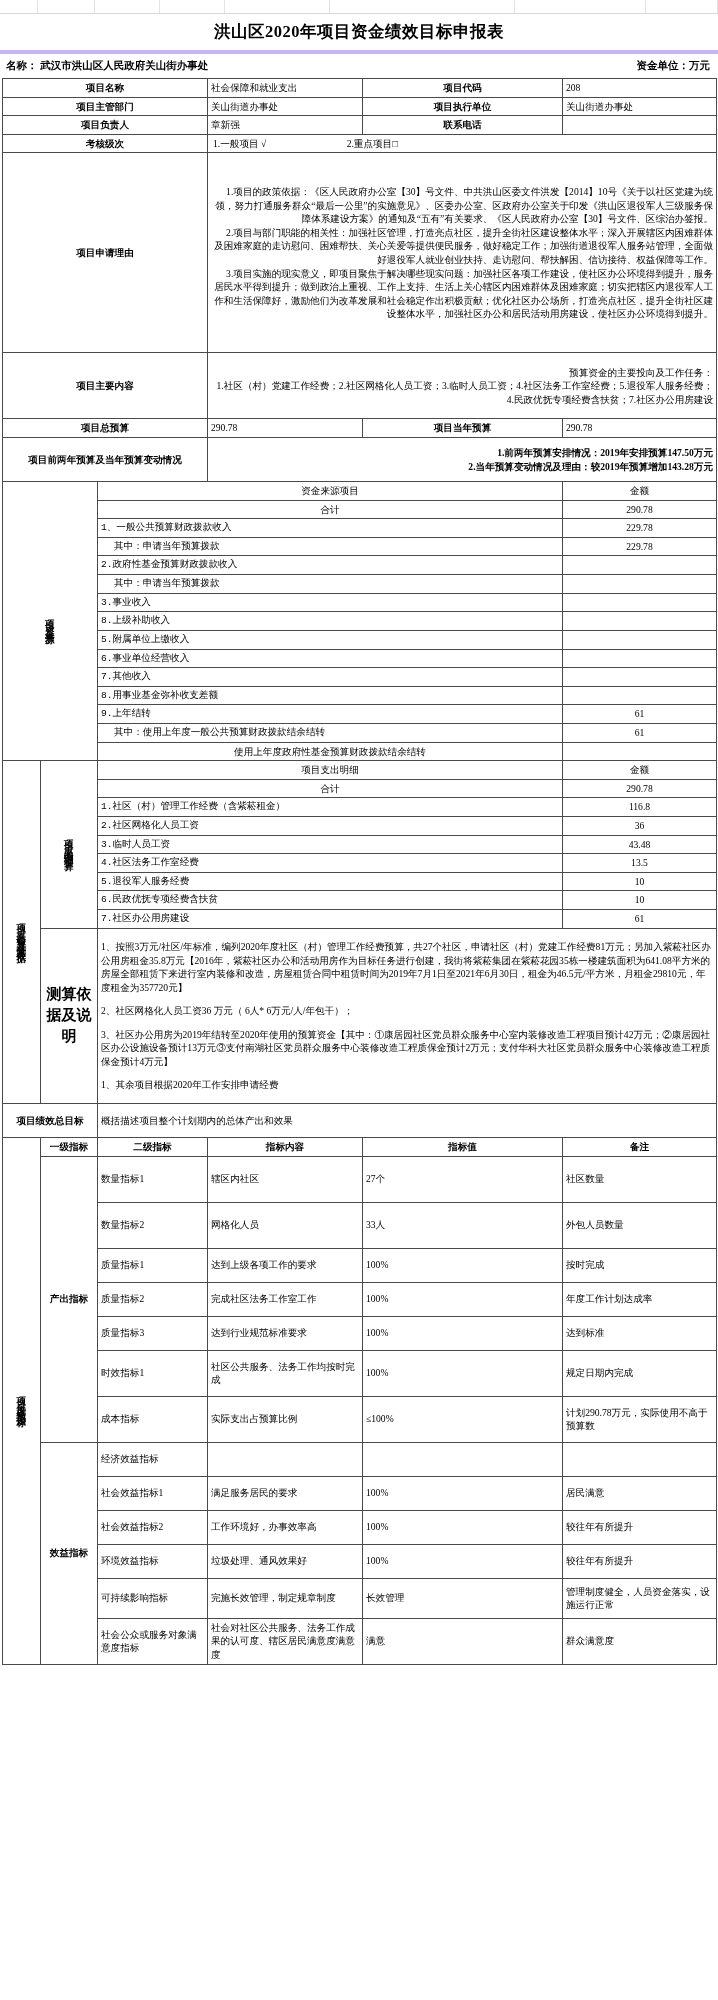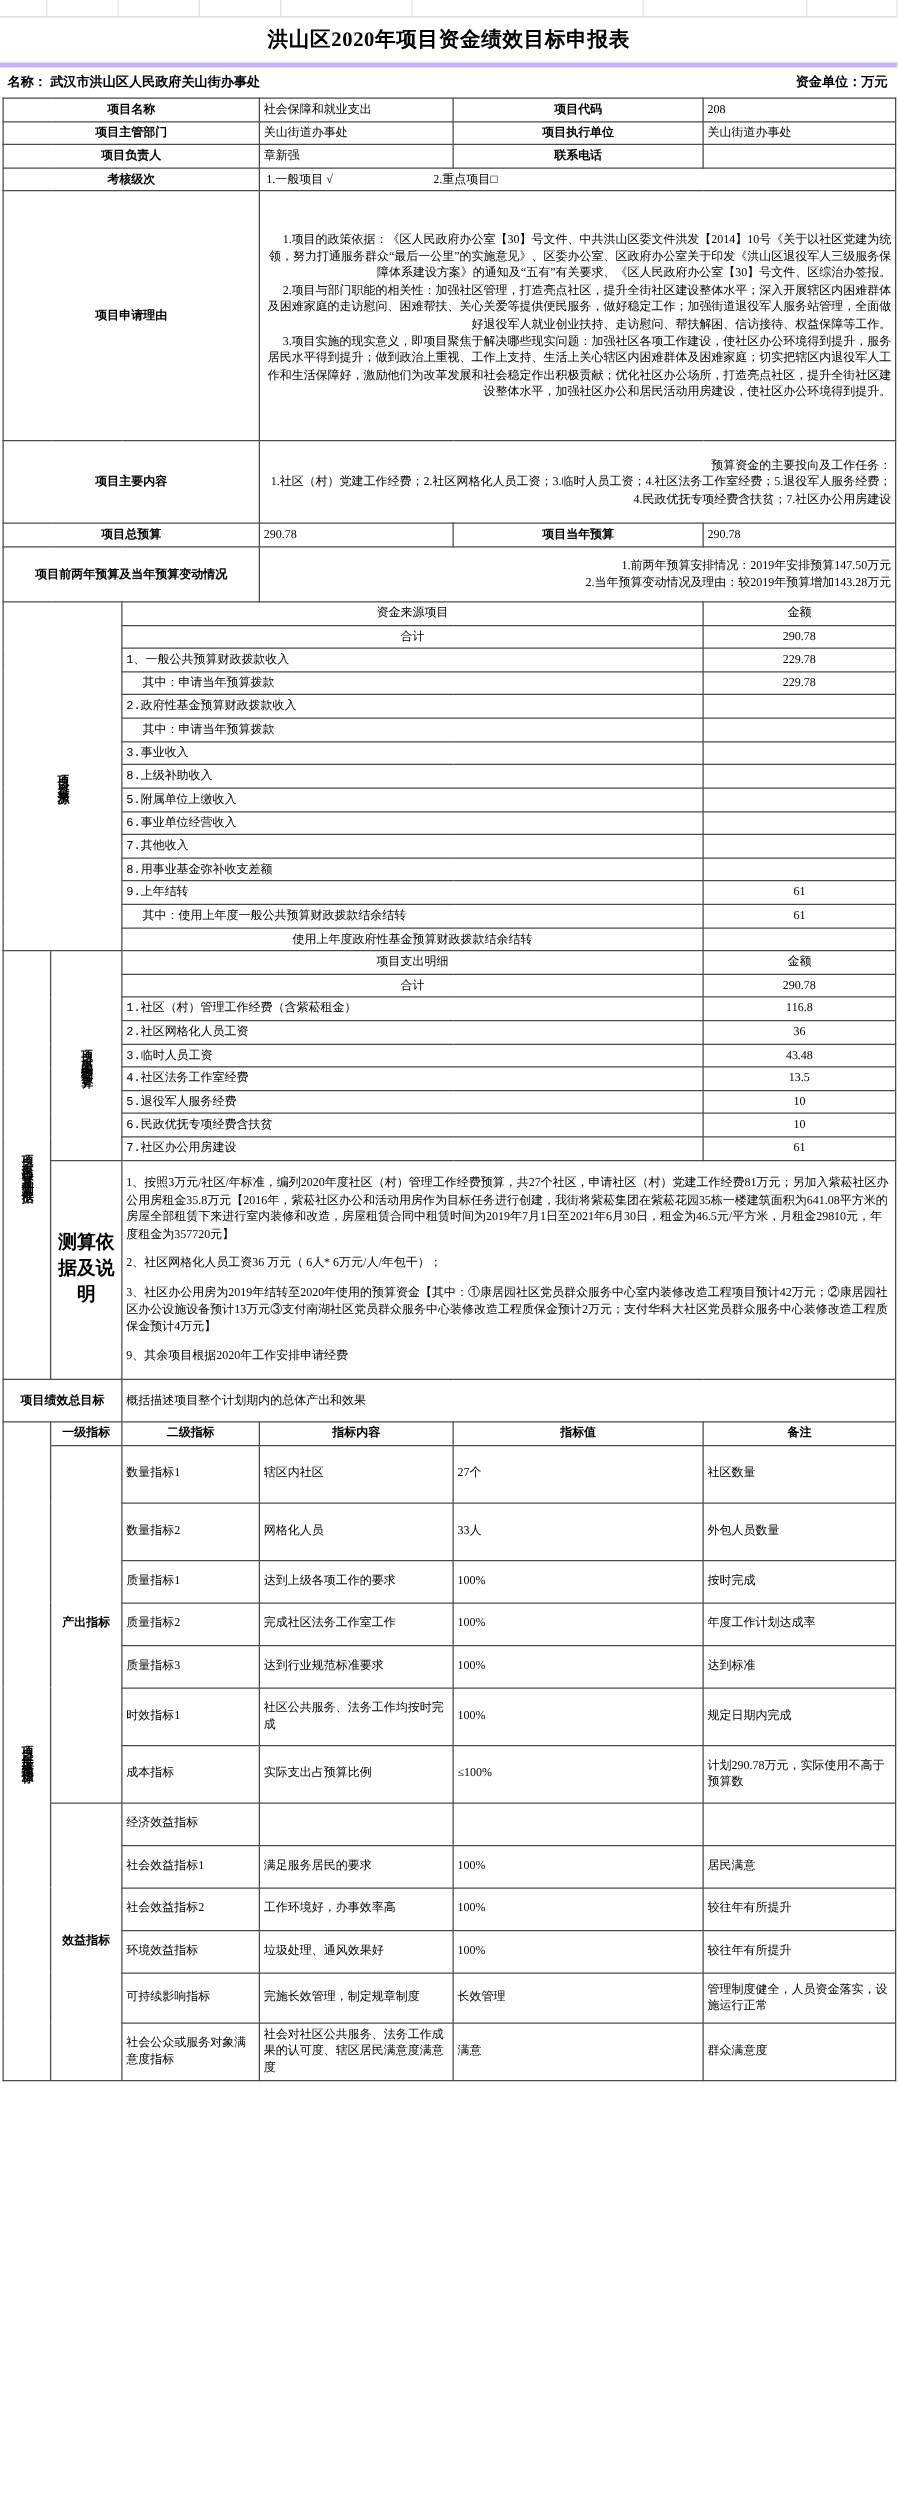--- a/index.html
+++ b/index.html
@@ -170,21 +170,21 @@
 
       <tr>
         <td class="lbl" colspan="3">项目总预算</td>
         <td class="ctr">290.78</td>
         <td class="lbl">项目当年预算</td>
         <td class="ctr">290.78</td>
       </tr>
 
       <tr>
         <td class="lbl" colspan="3">项目前两年预算及当年预算变动情况</td>
-        <td class="para" colspan="3" style="height:44px;">
+        <td class="para" colspan="3" style="height:44px;font-weight:bold;">
           <p class="ind">1.前两年预算安排情况：2019年安排预算147.50万元</p>
           <p class="ind">2.当年预算变动情况及理由：较2019年预算增加143.28万元</p>
         </td>
       </tr>
 
       <tr>
         <td class="lbl" colspan="2" rowspan="15">
           <div class="vert">项目资金来源</div>
         </td>
         <td class="srchead" colspan="3">资金来源项目</td>
@@ -292,21 +292,21 @@
       </tr>
 
       <tr>
         <td class="lbl" style="width:57px">
           <div style="font-size:15px; line-height:1.4;">测算依据及说明</div>
         </td>
         <td class="notebox" colspan="4">
           <p>1、按照3万元/社区/年标准，编列2020年度社区（村）管理工作经费预算，共27个社区，申请社区（村）党建工作经费81万元；另加入紫菘社区办公用房租金35.8万元【2016年，紫菘社区办公和活动用房作为目标任务进行创建，我街将紫菘集团在紫菘花园35栋一楼建筑面积为641.08平方米的房屋全部租赁下来进行室内装修和改造，房屋租赁合同中租赁时间为2019年7月1日至2021年6月30日，租金为46.5元/平方米，月租金29810元，年度租金为357720元】</p>
           <p>2、社区网格化人员工资36 万元（ 6人* 6万元/人/年包干）；</p>
           <p>3、社区办公用房为2019年结转至2020年使用的预算资金【其中：①康居园社区党员群众服务中心室内装修改造工程项目预计42万元；②康居园社区办公设施设备预计13万元③支付南湖社区党员群众服务中心装修改造工程质保金预计2万元；支付华科大社区党员群众服务中心装修改造工程质保金预计4万元】</p>
-          <p>9、其余项目根据2020年工作安排申请经费</p>
+          <p>1、其余项目根据2020年工作安排申请经费</p>
         </td>
       </tr>
 
       <tr>
         <td class="lbl" colspan="2">项目绩效总目标</td>
         <td class="ctr" colspan="4" style="height:34px">概括描述项目整个计划期内的总体产出和效果</td>
       </tr>
 
       <tr>
         <td class="lbl" rowspan="14">

